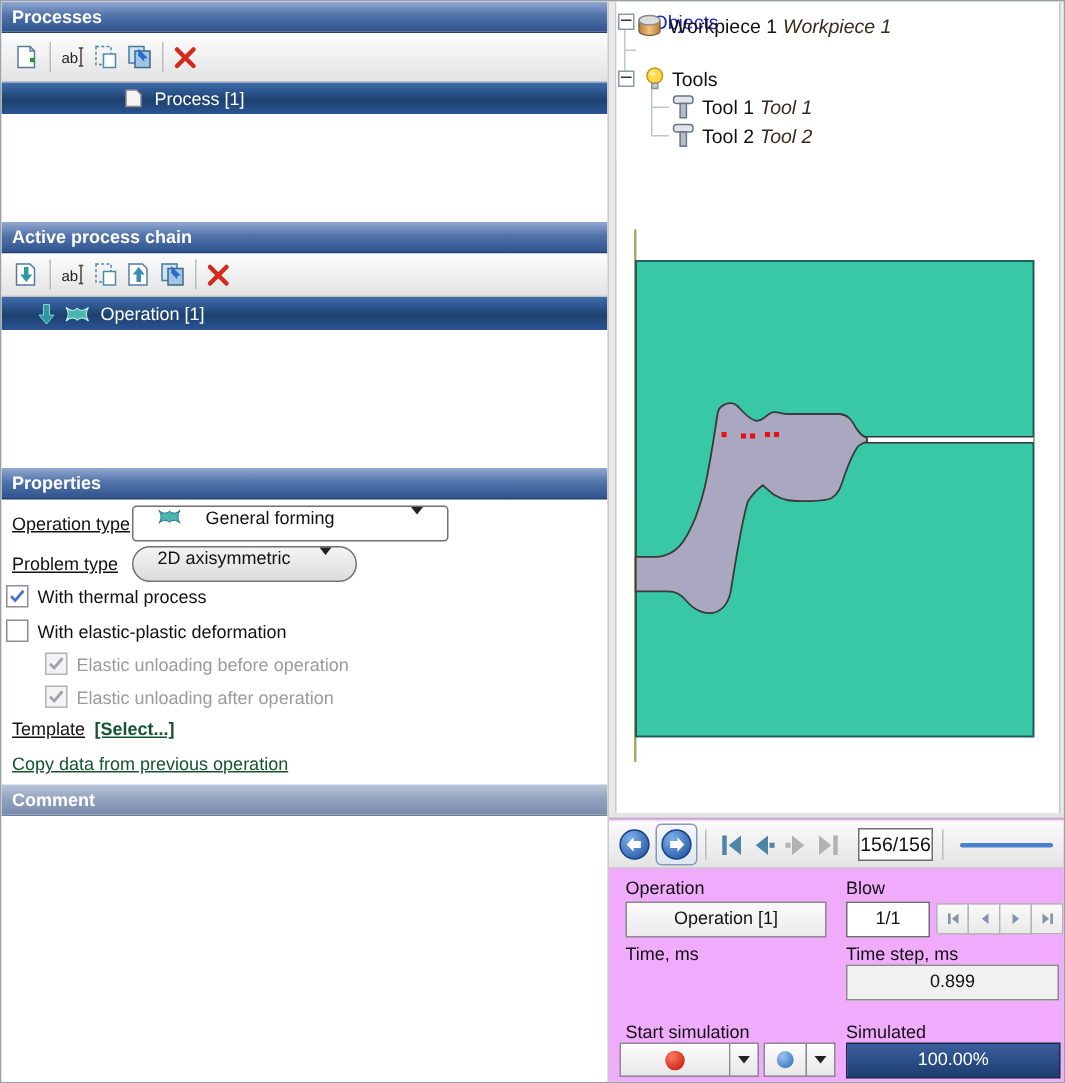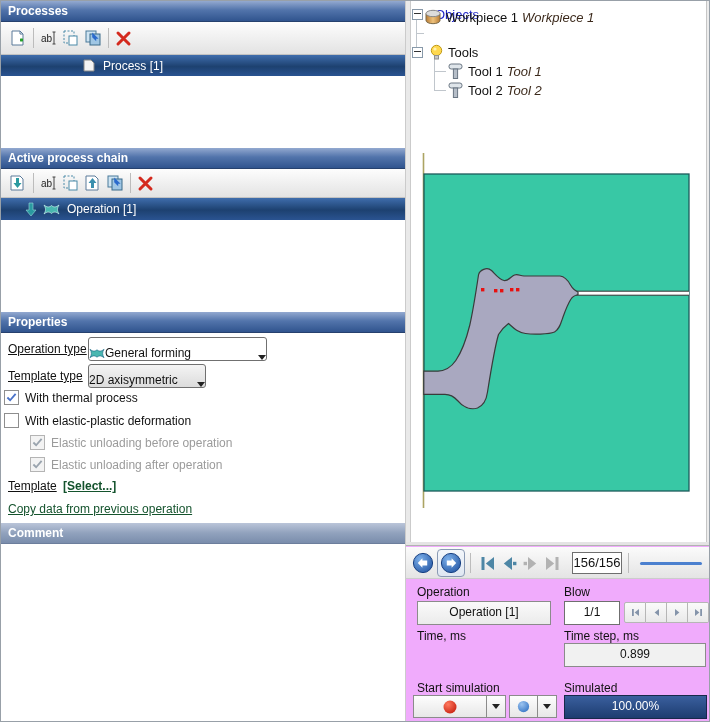--- a/index.html
+++ b/index.html
@@ -12,22 +12,22 @@
   .hdr.gray{background:linear-gradient(#bac5d9,#91a2bd 50%,#7a8dac);border-bottom:1px solid #6c7e9c;}
   
   .toolbar{background:linear-gradient(#fdfdfd,#e3e3e3);border-bottom:1px solid #c2c2c2;
            display:flex;align-items:center;padding-left:6px;}
   .tbtn{width:22px;height:22px;display:flex;align-items:center;justify-content:center;}
   .tsep{width:1px;height:20px;background:#bcbcbc;margin:0 4px;}
   
   .selrow{background:linear-gradient(#3f6dac,#1d4170 55%,#2a5391);color:#fff;display:flex;align-items:center;}
   
   .plabel{position:absolute;line-height:14px;text-decoration:underline;}
-  .combo{position:absolute;display:flex;align-items:flex-end;border:1px solid #707070;border-radius:3px;
-         background:#fff;padding:0 0;gap:0;}
+  .combo{position:absolute;display:flex;align-items:flex-start;border:1px solid #707070;border-radius:3px;
+         background:#fff;padding:0 16px;gap:16px;}
   .combo.gray{background:linear-gradient(#f4f4f4,#dcdcdc);}
   .caret{width:0;height:0;border-left:4px solid transparent;border-right:4px solid transparent;
          border-top:5px solid #222;margin-left:auto;}
   .cbrow{position:absolute;display:flex;align-items:center;gap:6px;}
   .cbbox{width:13px;height:13px;background:#fff;border:1px solid #8e8e8e;display:flex;align-items:center;justify-content:center;}
   .cbbox.dis{background:#f3f3f3;border-color:#b4b4b4;}
   .cbrow.dis{color:#9b9b9b;}
   .link{color:#14532d;text-decoration:underline;cursor:pointer;}
   
   .trow{position:absolute;display:flex;align-items:center;gap:4px;font-size:13px;white-space:nowrap;}
@@ -176,22 +176,22 @@
     <span class="plabel" style="left:7px;top:341px;">Operation type</span>
     <div class="combo" style="left:87px;top:336px;width:177px;height:22px;">
       <span style="display:flex;">
         <svg width="16" height="13" viewBox="0 0 17 13">
             <path d="M1 2 C4 4.5,6.5 4.5,8.5 2.5 C10.5 4.5,13 4.5,16 2 C14 5,14 8,16 11 C13 8.5,10.5 8.5,8.5 10.5 C6.5 8.5,4 8.5,1 11 C3 8,3 5,1 2 Z" fill="#49b7b0" stroke="#1d6a88" stroke-width="0.7"></path>
           </svg>
       </span>
       <span>General forming</span>
       <span class="caret"></span>
     </div>
-    <span class="plabel" style="left:7px;top:368px;">Template type</span>
-    <div class="combo gray" style="left:87px;top:363px;width:116px;height:22px;">
+    <span class="plabel" style="left:7px;top:368px;">Problem type</span>
+    <div class="combo gray" style="left:87px;top:363px;width:116px;height:22px;border-radius:12px;">
       <span>2D axisymmetric</span>
       <span class="caret"></span>
     </div>
 
     <div class="cbrow" style="left:3px;top:389px;">
       <span class="cbbox">
         <svg width="11" height="11" viewBox="0 0 12 12">
             <polyline points="1.5,6 4.5,9 10.5,2" fill="none" stroke="#4a72c8" stroke-width="2"></polyline>
           </svg>
       </span>

